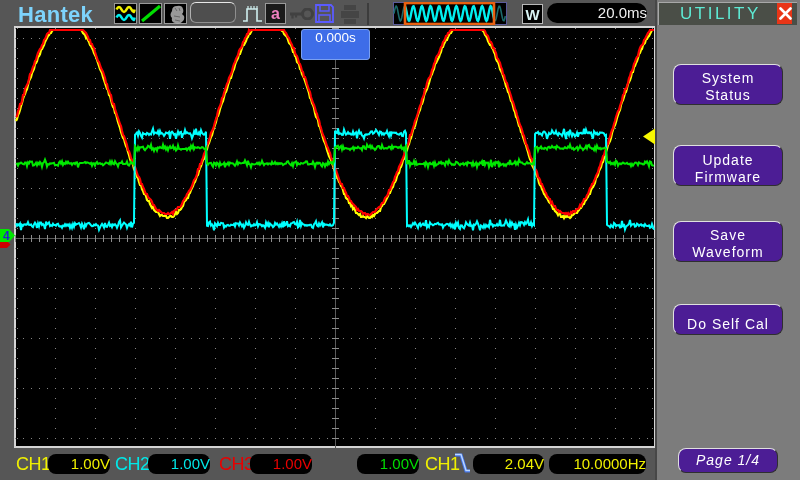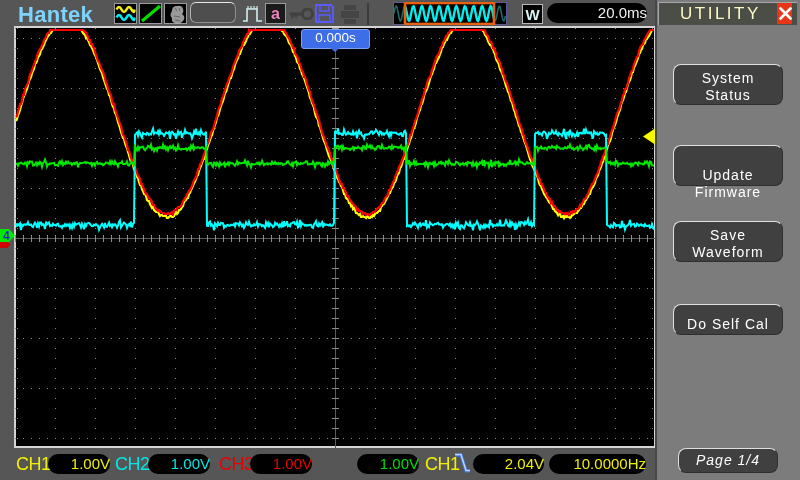--- a/index.html
+++ b/index.html
@@ -20,30 +20,30 @@
   border-radius:6px; background:#4e4e4e; border-top-color:#e8e8e8; border-left-color:#b0b0b0;}
 #wbox { left:522px; top:4px; width:21px; height:20px; background:#000;
   border:1px solid #b9b9b9; color:#d7f3f3; font-size:15px; font-weight:bold;
   text-align:center; line-height:19px; }
 .pill { background:#000; border-radius:10px; color:#f0f0f0; text-align:right; }
 #tb_pill { left:547px; top:3px; width:100px; height:20px; font-size:15px; line-height:20px; }
 
 #side { left:655px; top:0; width:145px; height:480px; background:#7c7c7c;
   border-left:2px solid #474747; }
 #util { left:658px; top:2px; width:139px; height:23px; background:#4a4e47;
-  border-top:1px solid #a8a8a8; border-left:1px solid #a8a8a8; color:#fef9c3;
+  border-top:1px solid #a8a8a8; border-left:1px solid #a8a8a8; color:#5eead4;
   font-size:17px; letter-spacing:2.5px; text-align:left; line-height:22px;
   padding-left:21px; }
 #xbtn { left:777px; top:3px; width:15px; height:21px; background:#e83517; }
-.sbtn { left:673px; width:110px; background:#404040; border-radius:8px;
+.sbtn { left:673px; width:110px; background:#4c1d95; border-radius:8px;
   border:1px solid #e0e0e0; border-right-color:#2f2f2f; border-bottom-color:#2f2f2f;
   color:#fff; font-size:14px; letter-spacing:1px; text-align:center; }
 
 .blab { top:454px; font-size:18px; letter-spacing:-0.5px;text-align:center; }
-.bpill { top:454px; height:20px; font-size:15px; line-height:20px; }
+.bpill { top:454px; height:20px; font-size:15px; line-height:20px;border-radius:8px; }
 </style></head>
 <body>
 
 <div id="scope" class="abs"></div>
 <svg class="abs" style="left:15px; top:27px;" width="640" height="422" viewBox="15 27 640 422">
   <g>
       <line x1="15.5" y1="28" x2="15.5" y2="448" class="gv"></line>
       <line x1="55.5" y1="28" x2="55.5" y2="448" class="gv"></line>
       <line x1="95.5" y1="28" x2="95.5" y2="448" class="gv"></line>
       <line x1="135.5" y1="28" x2="135.5" y2="448" class="gv"></line>
@@ -80,21 +80,21 @@
   <line x1="15" y1="238.5" x2="655" y2="238.5" stroke="#8d8d8d" stroke-width="7" stroke-dasharray="1 7"></line>
 
   <polyline points="16,121.0 17,119.0 18,115.0 19,113.0 20,110.0 21,106.0 22,103.0 23,99.0 24,96.0 25,94.0 26,91.0 27,89.0 28,85.0 29,81.0 30,79.0 31,77.0 32,73.0 33,71.0 34,69.0 35,64.0 36,63.0 37,61.0 38,57.0 39,56.0 40,54.0 41,50.0 42,49.0 43,47.0 44,45.0 45,42.0 46,40.0 47,38.0 48,36.0 49,35.0 50,33.0 51,33.0 52,31.0 53,30.0 54,30.0 55,30.0 56,30.0 57,30.0 58,30.0 59,30.0 60,30.0 61,30.0 62,30.0 63,30.0 64,30.0 65,30.0 66,30.0 67,30.0 68,30.0 69,30.0 70,30.0 71,30.0 72,30.0 73,30.0 74,30.0 75,30.0 76,30.0 77,30.0 78,30.0 79,30.0 80,30.0 81,30.0 82,31.0 83,33.0 84,34.0 85,35.0 86,38.0 87,37.0 88,40.0 89,42.0 90,45.0 91,46.0 92,48.0 93,50.0 94,53.0 95,55.0 96,57.0 97,60.0 98,63.0 99,66.0 100,69.0 101,71.0 102,73.0 103,77.0 104,80.0 105,83.0 106,86.0 107,89.0 108,90.0 109,95.0 110,96.0 111,100.0 112,104.0 113,107.0 114,108.0 115,113.0 116,114.0 117,118.0 118,122.0 119,125.0 120,128.0 121,132.0 122,135.0 123,138.0 124,139.0 125,143.0 126,146.0 127,148.0 128,152.0 129,155.0 130,159.0 131,162.0 132,162.0 133,165.0 134,169.0 135,171.0 136,173.0 137,177.0 138,178.0 139,182.0 140,185.0 141,185.0 142,189.0 143,191.0 144,194.0 145,194.0 146,196.0 147,200.0 148,201.0 149,201.0 150,204.0 151,206.0 152,208.0 153,207.0 154,210.0 155,211.0 156,212.0 157,212.0 158,212.0 159,214.0 160,216.0 161,215.0 162,215.0 163,216.0 164,216.0 165,216.0 166,216.0 167,218.0 168,218.0 169,217.0 170,216.0 171,216.0 172,217.0 173,217.0 174,216.0 175,214.0 176,212.0 177,214.0 178,213.0 179,210.0 180,210.0 181,209.0 182,207.0 183,206.0 184,202.0 185,201.0 186,200.0 187,198.0 188,198.0 189,194.0 190,193.0 191,190.0 192,188.0 193,186.0 194,183.0 195,182.0 196,179.0 197,176.0 198,175.0 199,171.0 200,168.0 201,166.0 202,163.0 203,160.0 204,159.0 205,156.0 206,151.0 207,149.0 208,145.0 209,143.0 210,140.0 211,137.0 212,135.0 213,131.0 214,128.0 215,125.0 216,122.0 217,117.0 218,116.0 219,113.0 220,109.0 221,106.0 222,103.0 223,101.0 224,97.0 225,93.0 226,92.0 227,89.0 228,85.0 229,82.0 230,78.0 231,78.0 232,74.0 233,71.0 234,69.0 235,65.0 236,62.0 237,60.0 238,58.0 239,54.0 240,54.0 241,51.0 242,48.0 243,45.0 244,45.0 245,43.0 246,41.0 247,38.0 248,37.0 249,34.0 250,34.0 251,32.0 252,30.0 253,30.0 254,30.0 255,30.0 256,30.0 257,30.0 258,30.0 259,30.0 260,30.0 261,30.0 262,30.0 263,30.0 264,30.0 265,30.0 266,30.0 267,30.0 268,30.0 269,30.0 270,30.0 271,30.0 272,30.0 273,30.0 274,30.0 275,30.0 276,30.0 277,30.0 278,30.0 279,30.0 280,30.0 281,30.0 282,31.0 283,31.0 284,34.0 285,35.0 286,36.0 287,37.0 288,40.0 289,43.0 290,44.0 291,45.0 292,48.0 293,52.0 294,52.0 295,56.0 296,57.0 297,62.0 298,63.0 299,64.0 300,69.0 301,70.0 302,74.0 303,76.0 304,78.0 305,81.0 306,84.0 307,87.0 308,90.0 309,93.0 310,98.0 311,99.0 312,103.0 313,105.0 314,108.0 315,113.0 316,117.0 317,118.0 318,120.0 319,126.0 320,127.0 321,131.0 322,134.0 323,138.0 324,141.0 325,143.0 326,146.0 327,150.0 328,153.0 329,156.0 330,158.0 331,160.0 332,163.0 333,166.0 334,169.0 335,172.0 336,173.0 337,177.0 338,179.0 339,182.0 340,183.0 341,186.0 342,187.0 343,190.0 344,194.0 345,194.0 346,198.0 347,199.0 348,199.0 349,203.0 350,203.0 351,206.0 352,205.0 353,209.0 354,208.0 355,210.0 356,213.0 357,213.0 358,214.0 359,215.0 360,214.0 361,217.0 362,217.0 363,216.0 364,217.0 365,217.0 366,218.0 367,216.0 368,217.0 369,218.0 370,218.0 371,216.0 372,217.0 373,215.0 374,216.0 375,214.0 376,213.0 377,213.0 378,212.0 379,211.0 380,211.0 381,207.0 382,206.0 383,204.0 384,204.0 385,202.0 386,200.0 387,198.0 388,196.0 389,193.0 390,193.0 391,190.0 392,188.0 393,187.0 394,183.0 395,182.0 396,180.0 397,176.0 398,174.0 399,173.0 400,168.0 401,167.0 402,164.0 403,160.0 404,159.0 405,155.0 406,152.0 407,150.0 408,146.0 409,144.0 410,140.0 411,138.0 412,134.0 413,130.0 414,128.0 415,126.0 416,122.0 417,118.0 418,115.0 419,112.0 420,110.0 421,105.0 422,104.0 423,101.0 424,96.0 425,93.0 426,91.0 427,89.0 428,86.0 429,83.0 430,79.0 431,76.0 432,74.0 433,71.0 434,69.0 435,64.0 436,63.0 437,61.0 438,59.0 439,57.0 440,54.0 441,52.0 442,47.0 443,47.0 444,44.0 445,42.0 446,40.0 447,40.0 448,37.0 449,35.0 450,33.0 451,33.0 452,31.0 453,30.0 454,30.0 455,30.0 456,30.0 457,30.0 458,30.0 459,30.0 460,30.0 461,30.0 462,30.0 463,30.0 464,30.0 465,30.0 466,30.0 467,30.0 468,30.0 469,30.0 470,30.0 471,30.0 472,30.0 473,30.0 474,30.0 475,30.0 476,30.0 477,30.0 478,30.0 479,30.0 480,30.0 481,30.0 482,30.0 483,31.0 484,32.0 485,35.0 486,36.0 487,38.0 488,41.0 489,43.0 490,45.0 491,45.0 492,48.0 493,49.0 494,52.0 495,54.0 496,59.0 497,61.0 498,62.0 499,65.0 500,69.0 501,71.0 502,73.0 503,76.0 504,79.0 505,82.0 506,86.0 507,88.0 508,92.0 509,93.0 510,97.0 511,101.0 512,102.0 513,106.0 514,110.0 515,112.0 516,117.0 517,118.0 518,122.0 519,126.0 520,127.0 521,132.0 522,133.0 523,137.0 524,140.0 525,143.0 526,145.0 527,149.0 528,152.0 529,156.0 530,159.0 531,161.0 532,165.0 533,167.0 534,169.0 535,171.0 536,174.0 537,176.0 538,178.0 539,183.0 540,185.0 541,186.0 542,189.0 543,191.0 544,194.0 545,195.0 546,197.0 547,198.0 548,200.0 549,202.0 550,203.0 551,204.0 552,206.0 553,209.0 554,209.0 555,211.0 556,212.0 557,213.0 558,215.0 559,213.0 560,214.0 561,217.0 562,217.0 563,216.0 564,218.0 565,216.0 566,217.0 567,216.0 568,217.0 569,217.0 570,218.0 571,217.0 572,215.0 573,215.0 574,214.0 575,213.0 576,213.0 577,213.0 578,211.0 579,210.0 580,208.0 581,208.0 582,206.0 583,204.0 584,204.0 585,201.0 586,200.0 587,198.0 588,197.0 589,194.0 590,194.0 591,190.0 592,188.0 593,187.0 594,185.0 595,183.0 596,178.0 597,177.0 598,175.0 599,171.0 600,169.0 601,167.0 602,163.0 603,162.0 604,158.0 605,156.0 606,152.0 607,149.0 608,145.0 609,143.0 610,141.0 611,138.0 612,133.0 613,130.0 614,127.0 615,125.0 616,122.0 617,118.0 618,115.0 619,112.0 620,110.0 621,105.0 622,102.0 623,100.0 624,97.0 625,93.0 626,92.0 627,88.0 628,84.0 629,82.0 630,80.0 631,77.0 632,72.0 633,72.0 634,67.0 635,66.0 636,63.0 637,61.0 638,58.0 639,54.0 640,53.0 641,50.0 642,49.0 643,45.0 644,44.0 645,43.0 646,39.0 647,39.0 648,37.0 649,36.0 650,34.0 651,32.0 652,30.0 653,30.0 654,30.0" fill="none" stroke="#ffff00" stroke-width="2.2"></polyline>
   <polyline points="16,117.0 17,116.0 18,111.0 19,109.0 20,104.0 21,104.0 22,101.0 23,95.0 24,95.0 25,89.0 26,87.0 27,85.0 28,83.0 29,79.0 30,74.0 31,73.0 32,70.0 33,67.0 34,65.0 35,61.0 36,60.0 37,56.0 38,53.0 39,51.0 40,49.0 41,48.0 42,45.0 43,44.0 44,40.0 45,39.0 46,37.0 47,34.0 48,33.0 49,33.0 50,30.0 51,30.0 52,30.0 53,30.0 54,30.0 55,30.0 56,30.0 57,30.0 58,30.0 59,30.0 60,30.0 61,30.0 62,30.0 63,30.0 64,30.0 65,30.0 66,30.0 67,30.0 68,30.0 69,30.0 70,30.0 71,30.0 72,30.0 73,30.0 74,30.0 75,30.0 76,30.0 77,30.0 78,30.0 79,30.0 80,30.0 81,30.0 82,30.0 83,30.0 84,31.0 85,32.0 86,33.0 87,35.0 88,37.0 89,40.0 90,40.0 91,44.0 92,44.0 93,47.0 94,48.0 95,52.0 96,55.0 97,58.0 98,61.0 99,62.0 100,65.0 101,68.0 102,70.0 103,72.0 104,75.0 105,78.0 106,83.0 107,84.0 108,89.0 109,91.0 110,94.0 111,95.0 112,101.0 113,104.0 114,104.0 115,109.0 116,112.0 117,115.0 118,118.0 119,121.0 120,124.0 121,126.0 122,131.0 123,135.0 124,136.0 125,139.0 126,142.0 127,145.0 128,150.0 129,151.0 130,154.0 131,158.0 132,160.0 133,162.0 134,166.0 135,167.0 136,170.0 137,173.0 138,176.0 139,177.0 140,179.0 141,184.0 142,184.0 143,187.0 144,189.0 145,192.0 146,194.0 147,194.0 148,197.0 149,198.0 150,199.0 151,200.0 152,202.0 153,205.0 154,205.0 155,207.0 156,209.0 157,210.0 158,211.0 159,210.0 160,211.0 161,212.0 162,213.0 163,213.0 164,213.0 165,214.0 166,214.0 167,214.0 168,213.0 169,214.0 170,214.0 171,213.0 172,212.0 173,214.0 174,211.0 175,210.0 176,210.0 177,209.0 178,207.0 179,207.0 180,207.0 181,206.0 182,204.0 183,201.0 184,200.0 185,198.0 186,197.0 187,194.0 188,193.0 189,191.0 190,190.0 191,188.0 192,186.0 193,183.0 194,180.0 195,179.0 196,177.0 197,174.0 198,169.0 199,169.0 200,164.0 201,164.0 202,160.0 203,158.0 204,154.0 205,152.0 206,149.0 207,145.0 208,143.0 209,140.0 210,137.0 211,133.0 212,131.0 213,129.0 214,126.0 215,122.0 216,119.0 217,116.0 218,111.0 219,108.0 220,106.0 221,103.0 222,98.0 223,97.0 224,93.0 225,90.0 226,87.0 227,84.0 228,82.0 229,78.0 230,76.0 231,74.0 232,71.0 233,67.0 234,64.0 235,62.0 236,59.0 237,57.0 238,55.0 239,51.0 240,49.0 241,48.0 242,46.0 243,42.0 244,41.0 245,38.0 246,37.0 247,34.0 248,34.0 249,30.0 250,31.0 251,30.0 252,30.0 253,30.0 254,30.0 255,30.0 256,30.0 257,30.0 258,30.0 259,30.0 260,30.0 261,30.0 262,30.0 263,30.0 264,30.0 265,30.0 266,30.0 267,30.0 268,30.0 269,30.0 270,30.0 271,30.0 272,30.0 273,30.0 274,30.0 275,30.0 276,30.0 277,30.0 278,30.0 279,30.0 280,30.0 281,30.0 282,30.0 283,30.0 284,30.0 285,32.0 286,33.0 287,35.0 288,37.0 289,38.0 290,41.0 291,43.0 292,45.0 293,48.0 294,48.0 295,53.0 296,55.0 297,56.0 298,59.0 299,63.0 300,64.0 301,67.0 302,71.0 303,72.0 304,77.0 305,77.0 306,80.0 307,84.0 308,87.0 309,90.0 310,92.0 311,97.0 312,100.0 313,103.0 314,105.0 315,108.0 316,112.0 317,114.0 318,118.0 319,120.0 320,125.0 321,128.0 322,132.0 323,135.0 324,137.0 325,140.0 326,143.0 327,146.0 328,148.0 329,151.0 330,153.0 331,157.0 332,160.0 333,163.0 334,167.0 335,169.0 336,170.0 337,173.0 338,176.0 339,179.0 340,182.0 341,184.0 342,184.0 343,188.0 344,188.0 345,191.0 346,193.0 347,196.0 348,196.0 349,198.0 350,201.0 351,201.0 352,203.0 353,204.0 354,205.0 355,206.0 356,207.0 357,210.0 358,209.0 359,211.0 360,211.0 361,211.0 362,212.0 363,214.0 364,213.0 365,213.0 366,215.0 367,214.0 368,214.0 369,215.0 370,215.0 371,214.0 372,213.0 373,212.0 374,212.0 375,212.0 376,210.0 377,209.0 378,208.0 379,207.0 380,207.0 381,205.0 382,203.0 383,203.0 384,201.0 385,198.0 386,197.0 387,196.0 388,194.0 389,190.0 390,190.0 391,187.0 392,185.0 393,182.0 394,181.0 395,177.0 396,175.0 397,172.0 398,171.0 399,167.0 400,165.0 401,163.0 402,160.0 403,158.0 404,155.0 405,150.0 406,148.0 407,146.0 408,144.0 409,141.0 410,135.0 411,135.0 412,131.0 413,128.0 414,125.0 415,121.0 416,119.0 417,116.0 418,113.0 419,109.0 420,106.0 421,104.0 422,99.0 423,97.0 424,94.0 425,89.0 426,88.0 427,83.0 428,80.0 429,78.0 430,77.0 431,74.0 432,70.0 433,68.0 434,64.0 435,62.0 436,58.0 437,56.0 438,55.0 439,53.0 440,50.0 441,47.0 442,46.0 443,42.0 444,41.0 445,39.0 446,36.0 447,36.0 448,33.0 449,33.0 450,31.0 451,30.0 452,30.0 453,30.0 454,30.0 455,30.0 456,30.0 457,30.0 458,30.0 459,30.0 460,30.0 461,30.0 462,30.0 463,30.0 464,30.0 465,30.0 466,30.0 467,30.0 468,30.0 469,30.0 470,30.0 471,30.0 472,30.0 473,30.0 474,30.0 475,30.0 476,30.0 477,30.0 478,30.0 479,30.0 480,30.0 481,30.0 482,30.0 483,30.0 484,30.0 485,31.0 486,34.0 487,35.0 488,36.0 489,39.0 490,42.0 491,42.0 492,44.0 493,48.0 494,48.0 495,51.0 496,53.0 497,58.0 498,59.0 499,61.0 500,63.0 501,67.0 502,69.0 503,74.0 504,75.0 505,79.0 506,82.0 507,83.0 508,87.0 509,90.0 510,93.0 511,96.0 512,100.0 513,102.0 514,105.0 515,109.0 516,111.0 517,115.0 518,118.0 519,122.0 520,125.0 521,127.0 522,130.0 523,134.0 524,136.0 525,140.0 526,144.0 527,145.0 528,149.0 529,151.0 530,155.0 531,158.0 532,159.0 533,164.0 534,165.0 535,169.0 536,170.0 537,172.0 538,177.0 539,178.0 540,180.0 541,184.0 542,184.0 543,187.0 544,189.0 545,192.0 546,193.0 547,196.0 548,197.0 549,199.0 550,199.0 551,203.0 552,202.0 553,205.0 554,206.0 555,206.0 556,209.0 557,210.0 558,210.0 559,212.0 560,211.0 561,212.0 562,213.0 563,213.0 564,213.0 565,214.0 566,213.0 567,214.0 568,213.0 569,215.0 570,214.0 571,212.0 572,213.0 573,211.0 574,211.0 575,212.0 576,210.0 577,209.0 578,209.0 579,208.0 580,205.0 581,206.0 582,203.0 583,202.0 584,199.0 585,199.0 586,198.0 587,195.0 588,194.0 589,191.0 590,188.0 591,187.0 592,184.0 593,184.0 594,181.0 595,179.0 596,176.0 597,174.0 598,172.0 599,168.0 600,166.0 601,162.0 602,160.0 603,156.0 604,155.0 605,151.0 606,148.0 607,145.0 608,144.0 609,139.0 610,137.0 611,133.0 612,130.0 613,128.0 614,124.0 615,121.0 616,117.0 617,114.0 618,111.0 619,110.0 620,106.0 621,103.0 622,100.0 623,95.0 624,94.0 625,89.0 626,89.0 627,86.0 628,83.0 629,78.0 630,76.0 631,72.0 632,71.0 633,68.0 634,64.0 635,62.0 636,59.0 637,57.0 638,56.0 639,51.0 640,48.0 641,46.0 642,45.0 643,44.0 644,40.0 645,39.0 646,37.0 647,35.0 648,33.0 649,32.0 650,30.0 651,30.0 652,30.0 653,30.0 654,30.0" fill="none" stroke="#ff0000" stroke-width="2.2"></polyline>
   <polyline points="16,223.4 17,225.7 18,224.3 19,225.3 20,223.6 21,230.1 22,224.8 23,225.7 24,224.4 25,224.2 26,224.9 27,224.5 28,222.2 29,224.8 30,225.0 31,224.4 32,226.4 33,227.2 34,224.4 35,222.6 36,224.1 37,227.9 38,223.5 39,226.4 40,222.4 41,222.4 42,225.0 43,224.0 44,225.4 45,229.1 46,221.6 47,224.3 48,223.5 49,222.4 50,226.0 51,225.2 52,225.9 53,223.7 54,225.2 55,224.9 56,225.7 57,224.0 58,223.7 59,226.2 60,226.6 61,226.1 62,227.8 63,225.6 64,226.1 65,224.3 66,225.9 67,224.5 68,225.7 69,224.4 70,227.9 71,225.2 72,227.9 73,224.1 74,226.8 75,223.2 76,224.7 77,224.0 78,223.7 79,223.1 80,224.8 81,227.5 82,223.7 83,225.9 84,229.2 85,224.1 86,226.0 87,223.7 88,223.2 89,222.9 90,224.0 91,225.2 92,226.2 93,226.1 94,224.6 95,225.4 96,224.1 97,225.3 98,225.5 99,229.8 100,227.5 101,225.4 102,223.9 103,225.6 104,227.5 105,222.9 106,226.6 107,226.9 108,224.9 109,222.6 110,225.8 111,224.8 112,227.1 113,224.4 114,225.2 115,224.2 116,225.4 117,227.8 118,225.5 119,221.8 120,220.3 121,227.4 122,225.6 123,224.0 124,222.6 125,223.6 126,224.5 127,227.9 128,225.3 129,224.1 130,225.6 131,221.8 132,227.4 133,223.7 134,222.8 135,134.8 136,133.7 137,132.5 138,135.8 139,131.3 140,132.9 141,135.8 142,137.6 143,133.0 144,133.7 145,133.9 146,134.7 147,132.9 148,133.5 149,135.0 150,133.9 151,134.5 152,131.3 153,128.7 154,133.8 155,132.6 156,132.8 157,133.5 158,131.2 159,134.4 160,131.0 161,133.7 162,133.2 163,134.1 164,135.8 165,134.4 166,132.5 167,132.8 168,133.4 169,132.2 170,138.9 171,132.5 172,131.6 173,132.9 174,134.7 175,134.1 176,138.7 177,134.6 178,131.5 179,134.3 180,132.3 181,131.9 182,137.8 183,134.1 184,133.7 185,129.9 186,133.2 187,132.3 188,133.2 189,133.6 190,133.2 191,134.8 192,138.3 193,135.8 194,131.7 195,134.6 196,128.7 197,134.1 198,134.5 199,132.3 200,134.5 201,130.2 202,132.9 203,134.0 204,134.8 205,133.9 206,131.8 207,225.8 208,226.0 209,222.4 210,221.5 211,225.6 212,224.4 213,226.0 214,230.3 215,223.3 216,224.4 217,226.0 218,222.8 219,225.0 220,225.0 221,222.9 222,223.1 223,223.2 224,227.5 225,225.7 226,226.5 227,225.2 228,224.8 229,225.7 230,225.8 231,224.7 232,224.9 233,225.2 234,224.0 235,226.3 236,223.1 237,223.6 238,223.5 239,225.4 240,222.5 241,224.2 242,226.2 243,224.6 244,227.9 245,225.9 246,222.4 247,224.5 248,224.9 249,221.7 250,224.7 251,226.4 252,225.3 253,225.7 254,224.2 255,225.4 256,224.8 257,222.1 258,226.4 259,224.1 260,224.2 261,224.8 262,226.2 263,225.2 264,226.1 265,227.8 266,222.5 267,225.2 268,223.0 269,227.3 270,223.5 271,224.6 272,225.5 273,227.2 274,226.2 275,222.9 276,224.6 277,223.5 278,225.1 279,226.8 280,224.5 281,226.4 282,223.5 283,227.3 284,221.3 285,225.4 286,224.7 287,221.3 288,226.1 289,225.2 290,226.2 291,223.4 292,223.1 293,222.5 294,222.0 295,224.2 296,224.5 297,221.7 298,227.3 299,226.2 300,219.9 301,225.9 302,223.1 303,224.1 304,224.6 305,225.6 306,224.9 307,225.7 308,225.1 309,225.4 310,224.7 311,224.7 312,227.3 313,227.9 314,224.3 315,223.2 316,221.2 317,225.4 318,226.3 319,223.4 320,225.6 321,223.9 322,222.3 323,227.4 324,223.8 325,224.8 326,224.6 327,224.7 328,225.0 329,225.5 330,224.3 331,225.7 332,225.8 333,225.1 334,222.7 335,130.7 336,132.6 337,133.1 338,128.4 339,133.9 340,133.3 341,133.7 342,134.9 343,134.8 344,129.5 345,132.3 346,134.6 347,133.8 348,132.2 349,133.8 350,133.4 351,134.5 352,134.7 353,131.5 354,134.5 355,133.4 356,132.4 357,138.3 358,132.9 359,130.5 360,133.5 361,132.7 362,135.6 363,136.1 364,138.4 365,134.8 366,134.4 367,134.6 368,134.3 369,134.3 370,132.9 371,131.5 372,131.3 373,133.7 374,133.1 375,131.7 376,129.9 377,131.3 378,133.0 379,134.9 380,131.5 381,131.8 382,134.5 383,133.2 384,134.7 385,133.2 386,133.3 387,130.9 388,134.2 389,136.3 390,131.6 391,135.6 392,132.3 393,132.8 394,132.5 395,133.0 396,132.6 397,133.9 398,134.2 399,134.7 400,133.5 401,133.1 402,135.8 403,136.0 404,131.8 405,130.8 406,133.1 407,225.9 408,225.3 409,226.3 410,225.3 411,227.0 412,225.3 413,223.2 414,224.5 415,222.5 416,224.2 417,225.7 418,227.8 419,224.1 420,223.2 421,226.0 422,224.7 423,223.6 424,225.1 425,225.3 426,220.2 427,227.3 428,225.5 429,227.0 430,222.5 431,224.0 432,224.4 433,225.2 434,224.6 435,223.9 436,224.2 437,223.4 438,222.9 439,224.4 440,224.2 441,224.8 442,224.4 443,227.6 444,225.5 445,225.3 446,224.3 447,223.8 448,224.1 449,225.4 450,223.8 451,226.7 452,224.7 453,227.3 454,225.2 455,229.4 456,222.8 457,225.1 458,222.7 459,228.0 460,229.0 461,225.3 462,225.4 463,227.4 464,228.3 465,225.9 466,222.2 467,223.9 468,225.0 469,225.7 470,222.5 471,225.9 472,225.6 473,230.4 474,224.6 475,225.1 476,223.8 477,221.3 478,223.7 479,226.7 480,230.3 481,225.4 482,226.1 483,227.7 484,225.0 485,227.5 486,225.0 487,226.6 488,225.4 489,227.1 490,219.8 491,224.4 492,224.2 493,226.4 494,225.0 495,225.6 496,225.5 497,224.1 498,225.7 499,225.1 500,219.8 501,225.7 502,225.8 503,225.3 504,225.5 505,223.1 506,220.4 507,222.6 508,225.4 509,226.3 510,222.1 511,225.6 512,222.7 513,224.7 514,224.2 515,229.9 516,224.6 517,227.6 518,225.5 519,222.7 520,225.2 521,222.1 522,222.3 523,222.9 524,224.8 525,222.1 526,223.9 527,222.4 528,219.5 529,225.0 530,225.2 531,222.4 532,226.1 533,223.8 534,224.9 535,134.2 536,132.9 537,133.0 538,132.0 539,134.2 540,133.3 541,134.2 542,135.4 543,132.3 544,131.5 545,132.2 546,133.9 547,138.9 548,135.6 549,133.0 550,134.3 551,133.7 552,130.4 553,132.1 554,133.6 555,133.5 556,131.1 557,134.0 558,135.3 559,133.0 560,133.9 561,134.3 562,135.8 563,133.2 564,128.8 565,134.7 566,139.0 567,132.7 568,132.3 569,134.9 570,129.8 571,133.5 572,136.1 573,133.5 574,134.3 575,136.5 576,135.3 577,132.7 578,136.8 579,133.1 580,133.2 581,132.7 582,133.7 583,133.4 584,128.7 585,134.1 586,129.7 587,132.6 588,133.3 589,132.2 590,133.2 591,132.6 592,136.1 593,138.7 594,131.3 595,132.7 596,134.1 597,132.8 598,134.8 599,134.4 600,132.4 601,132.8 602,132.5 603,132.9 604,133.5 605,135.5 606,134.9 607,224.8 608,225.7 609,226.0 610,227.3 611,225.0 612,226.5 613,227.3 614,223.0 615,223.9 616,226.2 617,225.1 618,225.5 619,224.9 620,227.5 621,227.2 622,220.9 623,227.2 624,224.0 625,229.4 626,226.7 627,225.8 628,225.1 629,223.7 630,220.0 631,225.6 632,224.4 633,224.3 634,223.8 635,226.6 636,226.2 637,223.7 638,224.5 639,226.0 640,224.9 641,224.3 642,225.7 643,225.0 644,226.3 645,224.2 646,225.6 647,226.0 648,225.9 649,225.4 650,227.9 651,227.4 652,224.0 653,226.9 654,229.6" fill="none" stroke="#00ffff" stroke-width="2"></polyline>
   <polyline points="16,164.2 17,163.7 18,165.6 19,163.3 20,163.5 21,162.6 22,163.4 23,164.1 24,164.4 25,162.5 26,162.5 27,166.1 28,162.3 29,163.5 30,161.3 31,161.8 32,161.6 33,165.6 34,165.3 35,164.3 36,162.7 37,165.3 38,162.8 39,164.2 40,161.9 41,163.2 42,166.9 43,163.1 44,162.1 45,159.5 46,162.2 47,166.6 48,164.2 49,164.5 50,163.4 51,163.6 52,163.3 53,163.2 54,162.8 55,165.3 56,165.1 57,165.1 58,165.7 59,162.6 60,161.4 61,163.6 62,161.3 63,164.9 64,163.2 65,163.9 66,161.8 67,163.4 68,161.7 69,163.3 70,163.6 71,163.1 72,164.8 73,163.3 74,163.0 75,164.1 76,162.4 77,162.3 78,167.4 79,164.0 80,163.0 81,163.0 82,163.1 83,162.9 84,162.6 85,162.0 86,163.1 87,162.3 88,162.7 89,163.2 90,163.8 91,162.9 92,165.7 93,163.3 94,163.3 95,165.6 96,163.0 97,161.9 98,163.9 99,163.5 100,163.2 101,164.1 102,163.7 103,165.3 104,164.4 105,163.6 106,162.4 107,162.9 108,163.2 109,164.1 110,161.4 111,164.0 112,161.3 113,163.9 114,164.4 115,161.4 116,163.3 117,164.1 118,166.4 119,163.3 120,163.0 121,163.0 122,161.4 123,164.1 124,164.1 125,163.9 126,163.7 127,161.5 128,164.9 129,165.6 130,163.9 131,161.8 132,162.9 133,163.6 134,164.5 135,146.4 136,148.0 137,150.2 138,147.1 139,149.7 140,147.1 141,147.4 142,147.0 143,146.7 144,149.1 145,150.2 146,148.7 147,147.9 148,145.8 149,146.6 150,147.6 151,144.7 152,149.4 153,148.4 154,151.0 155,148.4 156,148.2 157,150.6 158,147.4 159,148.0 160,147.0 161,147.9 162,148.2 163,144.6 164,148.1 165,146.6 166,149.5 167,147.5 168,150.2 169,147.4 170,146.1 171,148.3 172,147.9 173,145.8 174,148.9 175,147.7 176,150.6 177,149.4 178,145.4 179,148.8 180,149.0 181,149.8 182,148.9 183,148.9 184,148.9 185,148.9 186,148.4 187,150.2 188,148.7 189,147.7 190,149.7 191,145.9 192,148.0 193,145.3 194,149.2 195,147.3 196,147.6 197,147.9 198,147.1 199,147.5 200,148.3 201,147.9 202,147.1 203,147.4 204,148.7 205,149.3 206,147.8 207,163.3 208,164.8 209,163.3 210,163.0 211,162.9 212,165.2 213,166.7 214,162.6 215,163.0 216,165.4 217,162.8 218,163.7 219,166.3 220,162.7 221,165.1 222,164.2 223,164.3 224,162.9 225,167.3 226,163.7 227,164.3 228,162.7 229,165.0 230,162.6 231,163.3 232,163.3 233,163.5 234,164.5 235,165.7 236,164.1 237,161.4 238,164.3 239,162.5 240,163.0 241,163.4 242,163.1 243,162.7 244,162.9 245,160.3 246,162.6 247,165.3 248,160.7 249,164.1 250,164.3 251,167.2 252,163.8 253,164.1 254,164.4 255,164.2 256,163.9 257,162.8 258,164.1 259,162.7 260,164.7 261,163.5 262,160.8 263,163.3 264,165.1 265,163.7 266,163.7 267,163.3 268,164.4 269,163.3 270,163.6 271,164.4 272,161.9 273,163.9 274,163.8 275,162.1 276,164.1 277,163.0 278,164.2 279,163.1 280,163.9 281,163.1 282,163.5 283,165.1 284,164.3 285,163.7 286,163.5 287,161.6 288,161.3 289,163.3 290,164.4 291,165.3 292,163.2 293,166.1 294,162.5 295,162.3 296,161.5 297,165.0 298,163.0 299,164.1 300,164.4 301,163.0 302,163.4 303,163.6 304,162.8 305,162.5 306,161.4 307,161.5 308,164.5 309,164.5 310,164.0 311,163.9 312,164.2 313,161.7 314,163.6 315,166.9 316,163.4 317,162.6 318,163.7 319,162.6 320,163.0 321,165.2 322,166.4 323,163.2 324,163.9 325,166.5 326,163.9 327,165.0 328,161.6 329,164.0 330,162.4 331,163.0 332,162.0 333,163.9 334,161.2 335,147.5 336,147.5 337,145.9 338,145.7 339,148.8 340,147.2 341,146.1 342,149.6 343,146.3 344,149.1 345,148.3 346,148.1 347,148.6 348,148.8 349,148.8 350,149.9 351,148.5 352,148.6 353,147.1 354,149.7 355,147.6 356,148.0 357,148.1 358,146.8 359,147.8 360,148.4 361,148.2 362,150.0 363,146.3 364,146.3 365,148.7 366,149.0 367,144.7 368,146.8 369,147.2 370,145.5 371,148.1 372,146.1 373,148.3 374,148.5 375,150.0 376,149.0 377,146.9 378,146.1 379,146.1 380,148.2 381,148.6 382,145.0 383,147.8 384,148.7 385,148.2 386,148.1 387,148.6 388,147.7 389,146.7 390,146.9 391,148.7 392,145.8 393,148.3 394,146.7 395,146.8 396,146.7 397,147.2 398,147.9 399,147.1 400,147.6 401,145.8 402,148.8 403,147.8 404,150.3 405,147.2 406,145.9 407,163.3 408,163.4 409,160.2 410,165.7 411,163.1 412,164.2 413,164.0 414,161.0 415,164.4 416,161.9 417,164.9 418,164.4 419,163.9 420,163.7 421,164.2 422,163.9 423,164.0 424,163.2 425,165.7 426,162.2 427,163.4 428,167.1 429,163.4 430,162.8 431,164.2 432,164.2 433,162.6 434,165.9 435,162.5 436,165.5 437,164.5 438,164.2 439,162.3 440,163.3 441,161.9 442,163.8 443,162.8 444,163.5 445,165.4 446,161.5 447,161.5 448,163.8 449,160.5 450,162.9 451,163.6 452,164.9 453,164.2 454,165.1 455,164.5 456,161.7 457,162.1 458,163.0 459,164.2 460,165.2 461,163.7 462,164.1 463,163.1 464,164.9 465,163.8 466,162.9 467,165.1 468,162.2 469,162.9 470,163.1 471,162.9 472,165.3 473,162.3 474,165.5 475,164.3 476,162.7 477,167.0 478,163.6 479,164.4 480,162.5 481,163.2 482,161.3 483,165.7 484,160.1 485,164.9 486,162.6 487,162.8 488,162.7 489,167.1 490,164.4 491,159.8 492,167.1 493,164.0 494,162.7 495,164.8 496,162.0 497,162.8 498,161.9 499,167.3 500,163.4 501,165.1 502,164.3 503,163.8 504,165.7 505,164.4 506,165.9 507,164.1 508,163.1 509,164.0 510,159.9 511,164.0 512,164.3 513,163.5 514,163.3 515,161.6 516,164.4 517,162.4 518,164.2 519,159.6 520,161.9 521,162.4 522,162.5 523,163.7 524,164.0 525,164.5 526,163.4 527,162.2 528,163.5 529,163.0 530,163.4 531,163.9 532,164.4 533,162.9 534,163.9 535,148.2 536,147.0 537,146.7 538,150.7 539,148.0 540,148.1 541,146.5 542,148.7 543,148.4 544,148.9 545,147.7 546,148.2 547,149.5 548,147.2 549,146.7 550,148.0 551,147.6 552,146.0 553,147.3 554,147.6 555,147.0 556,148.7 557,145.9 558,147.1 559,147.4 560,148.5 561,148.8 562,148.3 563,149.0 564,148.2 565,147.1 566,148.1 567,148.4 568,146.6 569,147.5 570,144.7 571,147.8 572,148.9 573,147.9 574,149.8 575,149.1 576,147.9 577,147.0 578,149.9 579,148.1 580,145.9 581,147.9 582,148.3 583,150.0 584,148.8 585,148.2 586,146.0 587,148.4 588,145.4 589,144.9 590,147.6 591,147.8 592,148.8 593,148.4 594,150.1 595,147.0 596,149.9 597,145.8 598,148.2 599,148.7 600,147.9 601,149.3 602,148.3 603,148.7 604,148.0 605,147.5 606,149.0 607,161.7 608,162.0 609,163.1 610,161.9 611,164.2 612,163.1 613,164.2 614,162.7 615,164.7 616,160.7 617,161.7 618,165.7 619,163.7 620,163.4 621,164.2 622,163.4 623,162.6 624,163.3 625,163.7 626,163.6 627,162.8 628,164.0 629,164.2 630,163.7 631,166.2 632,163.9 633,165.6 634,164.0 635,162.7 636,162.5 637,163.2 638,165.1 639,162.5 640,163.3 641,163.5 642,163.7 643,164.4 644,164.3 645,161.6 646,162.8 647,161.4 648,163.4 649,166.2 650,161.4 651,161.9 652,165.2 653,165.5 654,165.8" fill="none" stroke="#00e800" stroke-width="2"></polyline>
 
   <polygon points="643,136.5 655,128.5 655,144.5" fill="#f8f800"></polygon>
 </svg>
 
-<div class="abs" style="left:301px; top:29px; width:69px; height:20px; background:#3e6de8;
+<div class="abs" style="left:301px; top:29px; width:69px; height:31px; background:#3e6de8;
   border:1px solid #7aa0f0; border-radius:3px; color:#fff; font-size:13.5px;
   text-align:center; line-height:15px;">0.000s</div>
 <svg class="abs" style="left:327px; top:45px;" width="16" height="8">
   <polygon points="0,0 16,0 8,7" fill="#3e6de8"></polygon>
 </svg>
 
 <svg class="abs" style="left:0; top:229px;" width="16" height="22">
   <polygon points="0,12 7,12 10.5,15.5 7,19 0,19" fill="#cf0000"></polygon>
   <polygon points="0,0 9,0 15,6.5 9,13 0,13" fill="#00e800"></polygon>
   <text x="3" y="11" fill="#2222cc" font-size="12" font-weight="bold">4</text>
@@ -156,21 +156,21 @@
 <div id="wbox" class="abs">W</div>
 <div id="tb_pill" class="abs pill">20.0ms</div>
 
 <div id="side" class="abs"></div>
 <div id="util" class="abs">UTILITY</div>
 <div id="xbtn" class="abs"></div>
 <svg class="abs" style="left:779px; top:7px;" width="13" height="13">
   <path d="M1.5 1.5 L11.5 11.5 M11.5 1.5 L1.5 11.5" stroke="#fff" stroke-width="2.6" stroke-linecap="round"></path>
 </svg>
 <div class="sbtn abs" style="top:64px; height:41px; padding-top:5px; line-height:17px;">System<br>Status</div>
-<div class="sbtn abs" style="top:145px; height:41px; padding-top:21px; line-height:17px;">Update<br>Firmware</div>
+<div class="sbtn abs" style="top:145px; height:41px; padding-top:6px; line-height:17px;">Update<br>Firmware</div>
 <div class="sbtn abs" style="top:221px; height:41px; padding-top:5px; line-height:17px;">Save<br>Waveform</div>
 <div class="sbtn abs" style="top:304px; height:31px; line-height:39px;">Do Self Cal</div>
 <div class="sbtn abs" style="left:678px; top:448px; width:100px; height:25px; line-height:23px;font-style:italic;">Page 1/4</div>
 
 <div class="blab abs" style="left:16px; color:#f0f000;">CH1</div>
 <div class="bpill abs pill" style="left:48px; width:62px; color:#f0f000;">1.00V</div>
 <div class="blab abs" style="left:115px; color:#00e8e8;">CH2</div>
 <div class="bpill abs pill" style="left:148px; width:62px; color:#00e8e8;">1.00V</div>
 <div class="blab abs" style="left:219px; color:#e80000;">CH3</div>
 <div class="bpill abs pill" style="left:250px; width:62px; color:#e80000;">1.00V</div>

